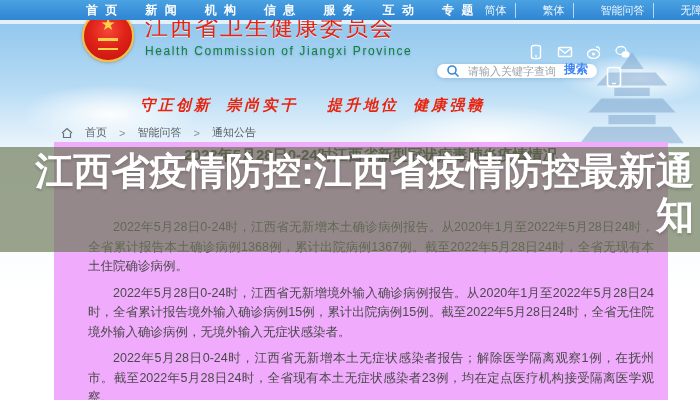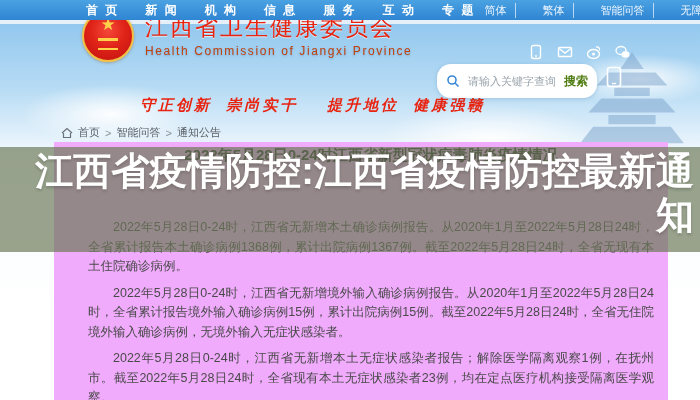--- a/index.html
+++ b/index.html
@@ -37,42 +37,42 @@
     width:52px; height:52px; border-radius:50%; flex:0 0 auto;
     background:radial-gradient(circle at 50% 38%, #f5493a 0%, #e02318 45%, #bf1210 100%);
     border:2px solid #f2c143; position:relative;
     box-shadow:0 1px 3px rgba(120,60,0,0.35);
   }
   .emblem .star-big { position:absolute; left:0; right:0; top:4px; text-align:center; color:#ffd24a; font-size:17px; line-height:17px; }
   .emblem .gate { position:absolute; left:14px; right:14px; bottom:10px; height:12px; border-top:3px solid #ffd24a; border-bottom:2px solid #ffd24a; }
   .titles { margin-left:11px; padding-top:4px; }
   .site-title { color:#e8230f; font-size:23px; font-weight:normal; letter-spacing:2px; line-height:26px;
     text-shadow:0 1px 0 rgba(255,255,255,0.6); }
-  .site-subtitle { color:#c2410c; font-size:12px; letter-spacing:1.6px; margin-top:4px; text-shadow:0 1px 2px rgba(70,130,180,0.5); }
+  .site-subtitle { color:#15803d; font-size:12px; letter-spacing:1.6px; margin-top:4px; text-shadow:0 1px 2px rgba(70,130,180,0.5); }
   .slogan { position:absolute; left:140px; top:96px; color:#e8230f; font-size:15px; font-weight:bold;
     letter-spacing:3px; font-style:italic; z-index:2; white-space:pre; }
 
   .social-icons { position:absolute; left:528px; top:44px; display:flex; gap:13px; z-index:3; }
   .social-icons .ic { width:16px; height:16px; cursor:pointer; }
 
   .search-pill {
-    position:absolute; left:437px; top:64px; width:160px; height:34px; z-index:3;
-    background:#ffffff; border-radius:14px; display:flex; align-items:center;
+    position:absolute; left:437px; top:64px; width:160px; height:14px; z-index:3;
+    background:#ffffff; border-radius:14px; display:flex; align-items:flex-end;
     padding:0 9px; box-shadow:0 1px 4px rgba(60,110,160,0.25);
   }
   .search-pill .mag { width:14px; height:14px; flex:0 0 auto; margin-right:6px; }
   .search-pill input { border:none; outline:none; background:transparent; flex:1 1 auto; min-width:0;
     font-size:11px; color:#333; font-family:inherit; }
   .search-pill input::placeholder { color:#9aa4ad; }
-  .search-btn { color:#4d7c0f; font-size:12px; font-weight:bold; cursor:pointer; flex:0 0 auto; }
+  .search-btn { color:#3b82f6; font-size:12px; font-weight:bold; cursor:pointer; flex:0 0 auto; }
   .phone-ic { position:absolute; left:606px; top:66px; width:16px; height:22px; z-index:3; cursor:pointer; }
 
   
   .breadcrumb { position:absolute; left:61px; top:125px; z-index:4; display:flex; align-items:center;
-    gap:5px; font-size:11px; color:#5a6067; }
+    gap:12px; font-size:11px; color:#5a6067; }
   .breadcrumb a { color:#5a6067; text-decoration:none; cursor:pointer; }
   .breadcrumb .sep { color:#8a9097; }
   .home-ic { width:12px; height:12px; }
 
   
   .content { position:absolute; top:142px; left:54px; width:614px; bottom:0;
     background:#f0abfc; padding:3px 14px 0 34px; z-index:1; }
   .article-title { text-align:center; font-size:15px; font-weight:bold; color:#333; margin:0; line-height:19px; }
   .paragraphs { margin-top:54px; }
   .para { font-size:12.5px; color:#4a4a4a; line-height:19.5px; margin:0 0 7px; text-indent:2em; text-align:justify; }

